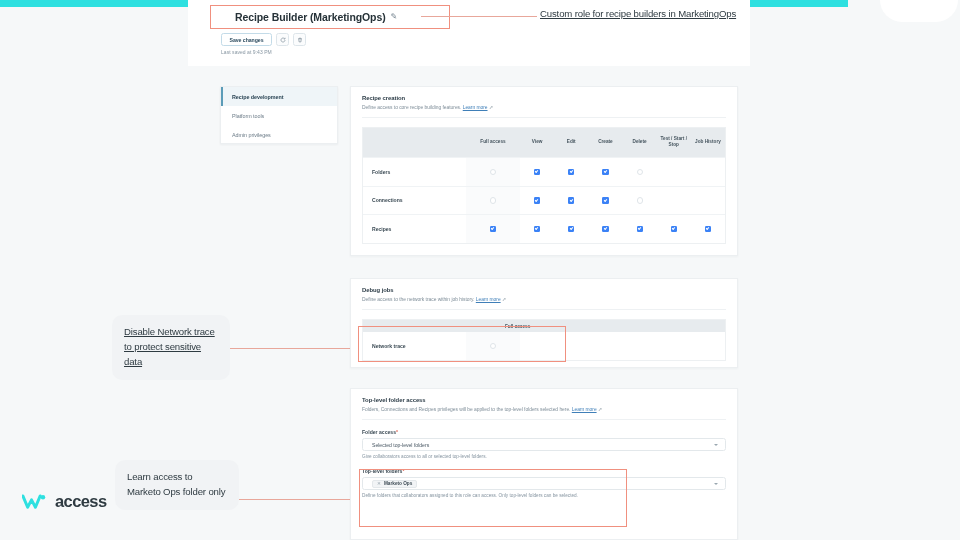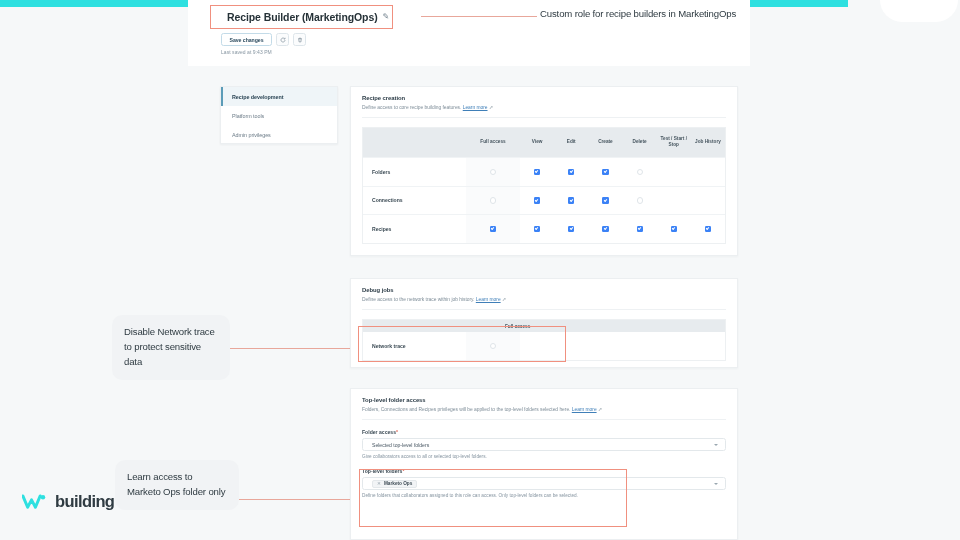--- a/index.html
+++ b/index.html
@@ -27,24 +27,24 @@
   .top-panel .notch {
     position: absolute; left: 692px; top: 0;
     width: 78px; height: 22px;
     background: #ffffff;
     border-bottom-left-radius: 22px;
     border-bottom-right-radius: 22px;
   }
 
   .role-title-box {
     position: absolute; left: 210px; top: 5px;
-    width: 183px; height: 24px;
+    width: 240px; height: 24px;
     border: 1.6px solid #f0907f;
     display: flex; align-items: center;
-    padding-left: 16px;
+    padding-left: 24px;
     background: transparent;
   }
   .role-title {
     font-size: 10.5px; font-weight: bold; color: #263238;
     letter-spacing: -0.1px;
   }
   .pencil-icon {
     margin-left: 5px; color: #7b8a95; font-size: 8px;
     transform: translateY(-1px);
   }
@@ -80,23 +80,23 @@
     background: #f1f3f5;
     border-radius: 10px;
     padding: 10px 12px;
     font-size: 9.6px;
     line-height: 1.55;
     color: #2f3b42;
     letter-spacing: -0.15px;
   }
   #callout-header {
     left: 540px; top: 7px; width: 210px;
-    background: transparent; border-radius: 0; padding: 0;
-  }
-  #callout-network { left: 112px; top: 315px; width: 118px; }
+    background: transparent; border-radius: 0; padding: 0; text-decoration: underline;
+  }
+  #callout-network { left: 112px; top: 315px; width: 118px; text-decoration: underline; }
   #callout-folder  { left: 115px; top: 460px; width: 124px; }
 
   .leader {
     position: absolute; height: 1px; background: #e8a79b;
   }
   #leader-header  { left: 421px; top: 16px;  width: 116px; }
   #leader-network { left: 230px; top: 348px; width: 128px; }
   #leader-folder  { left: 239px; top: 499px; width: 119px; }
 
   
@@ -476,16 +476,16 @@
     </div>
 
     <div class="hl-box" id="hl-folders"></div>
   </div>
 
   <div class="logo">
     <svg class="logo-mark" viewBox="0 0 30 20">
       <path d="M1 3 L6.5 16 L11 7.5 L15.5 16 L21 3" fill="none" stroke="#2ee0e0" stroke-width="3.4" stroke-linecap="round" stroke-linejoin="round"></path>
       <circle cx="24.2" cy="4.6" r="2.6" fill="#2ee0e0"></circle>
     </svg>
-    <span class="logo-word">building</span>
+    <span class="logo-word">access</span>
   </div>
 
 </div>
 
 </body></html>

